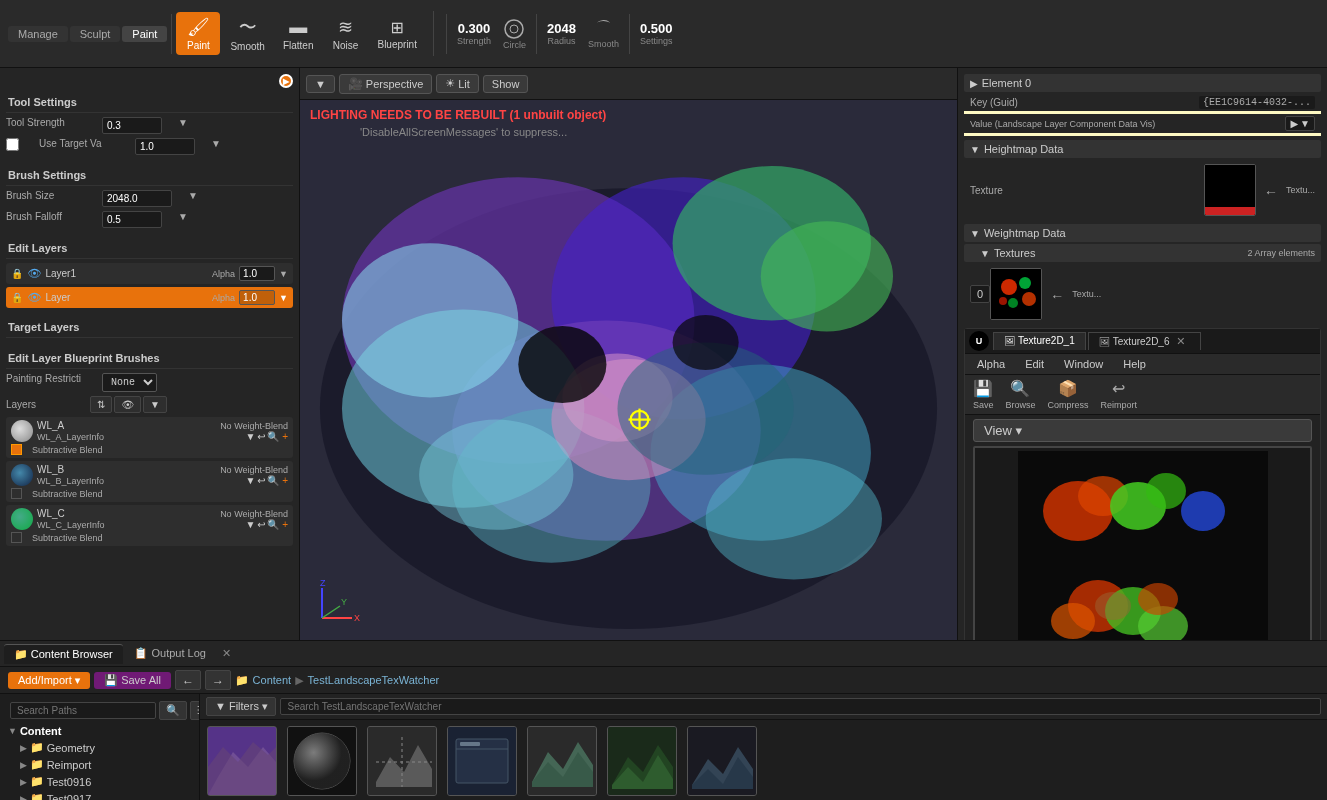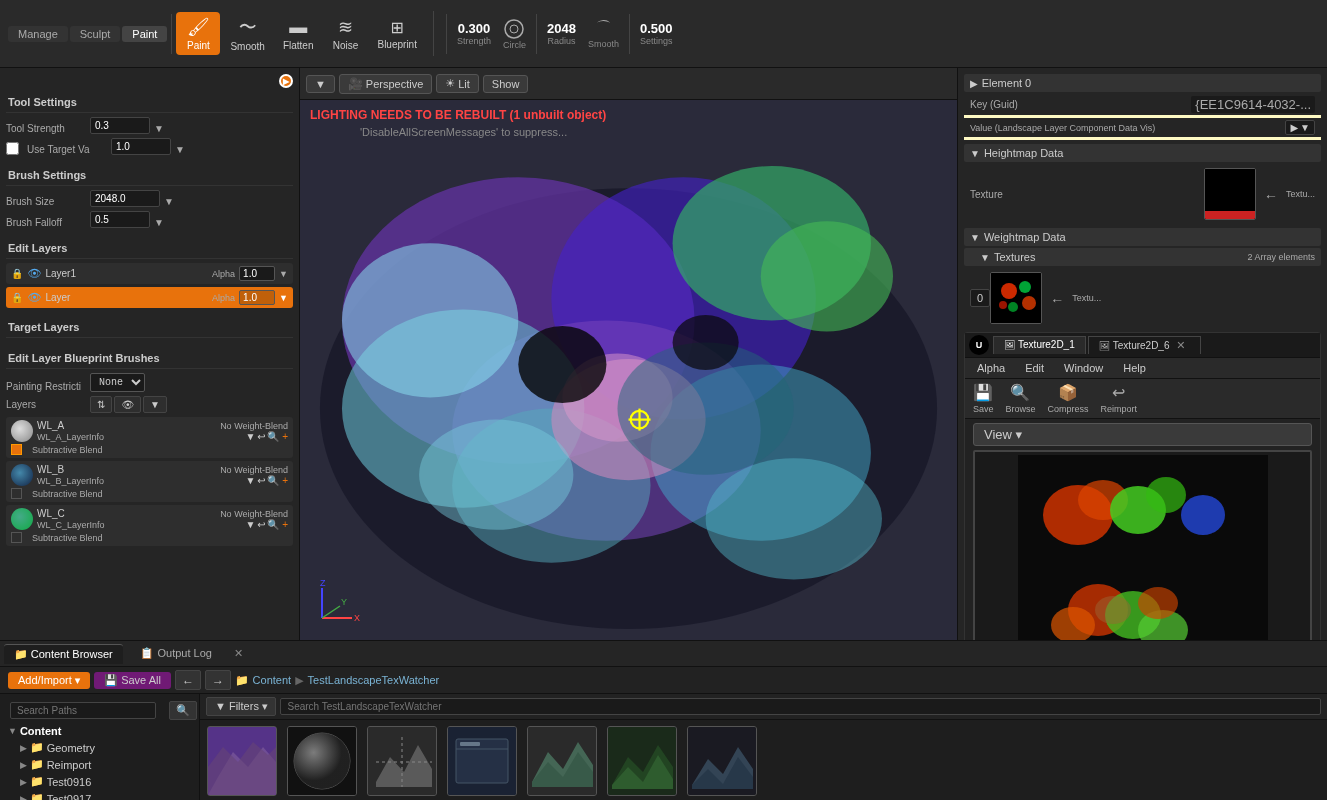--- a/index.html
+++ b/index.html
@@ -87,23 +87,23 @@
     .section-header {
       font-weight: bold;
       color: #ccc;
       font-size: 11px;
       padding: 4px 2px;
       border-bottom: 1px solid #333;
       margin-bottom: 4px;
     }
     .prop-row {
       display: flex;
-      align-items: flex-end;
+      align-items: flex-start;
       margin-bottom: 4px;
-      gap: 4px;
+      gap: 16px;
     }
     .prop-label { color: #aaa; min-width: 80px; font-size: 10px; }
     .prop-input {
       background: #1a1a1a;
       border: 1px solid #444;
       color: #fff;
       padding: 2px 4px;
       font-size: 10px;
       border-radius: 2px;
       width: 60px;
@@ -231,21 +231,21 @@
       background: #333; padding: 3px 6px; border-radius: 2px;
       cursor: pointer; margin-bottom: 2px;
     }
     .rp-section-header .arrow { font-size: 10px; }
     .rp-prop-row {
       display: flex; align-items: center; padding: 2px 6px;
       border-bottom: 3px solid #fef9c3;
     }
     .rp-label { color: #aaa; flex: 1; font-size: 10px; }
     .rp-value { color: #fff; font-size: 10px; text-align: right; }
-    .rp-value.guid { font-size: 13px; color: #aaa; background: #1a1a1a; padding: 1px 4px; border-radius: 2px; }
+    .rp-value.guid { font-size: 10px; color: #aaa; background: #1a1a1a; padding: 1px 4px; border-radius: 2px; font-family: Liberation Mono, monospace; }
     .dropdown-value {
       display: flex; align-items: center; gap: 2px;
       background: #1a1a1a; border: 1px solid #444; padding: 1px 4px;
       border-radius: 2px; cursor: pointer; font-size: 10px; color: #ccc;
     }
     .texture-preview {
       width: 52px; height: 52px;
       background: #000;
       border: 1px solid #555;
       border-radius: 2px;
@@ -333,21 +333,21 @@
       flex-direction: column;
       flex-shrink: 0;
     }
     .bottom-tabs {
       display: flex;
       align-items: center;
       background: #252525;
       border-bottom: 1px solid #111;
       padding: 0 4px;
       height: 26px;
-      gap: 8px;
+      gap: 2px;
     }
     .bottom-tab {
       padding: 3px 10px;
       cursor: pointer;
       font-size: 11px;
       color: #aaa;
       border-radius: 3px 3px 0 0;
     }
     .bottom-tab.active { background: #1e1e1e; color: #fff; border-top: 1px solid #555; }
     .bottom-close { margin-left: 4px; cursor: pointer; font-size: 11px; color: #888; }
@@ -383,21 +383,21 @@
     .tree-item {
       display: flex; align-items: center; gap: 3px;
       padding: 2px 4px; cursor: pointer; font-size: 11px; color: #ccc;
       border-radius: 2px;
     }
     .tree-item.bold { font-weight: bold; color: #fff; }
     .tree-arrow { color: #888; font-size: 9px; }
     .tree-indent { margin-left: 12px; }
     .search-area {
       padding: 3px 6px;
-      display: flex; align-items: center; gap: 13px;
+      display: flex; align-items: center; gap: 3px;
     }
     .search-input {
       flex: 1; background: #1a1a1a; border: 1px solid #444; color: #ccc;
       padding: 2px 6px; font-size: 10px; border-radius: 2px;
     }
     .search-icon-btn { background: #333; border: 1px solid #444; color: #aaa; padding: 2px 6px; cursor: pointer; border-radius: 2px; font-size: 11px; }
     .assets-area {
       flex: 1; padding: 6px; overflow-x: auto;
       display: flex; gap: 8px; align-items: flex-start;
     }

